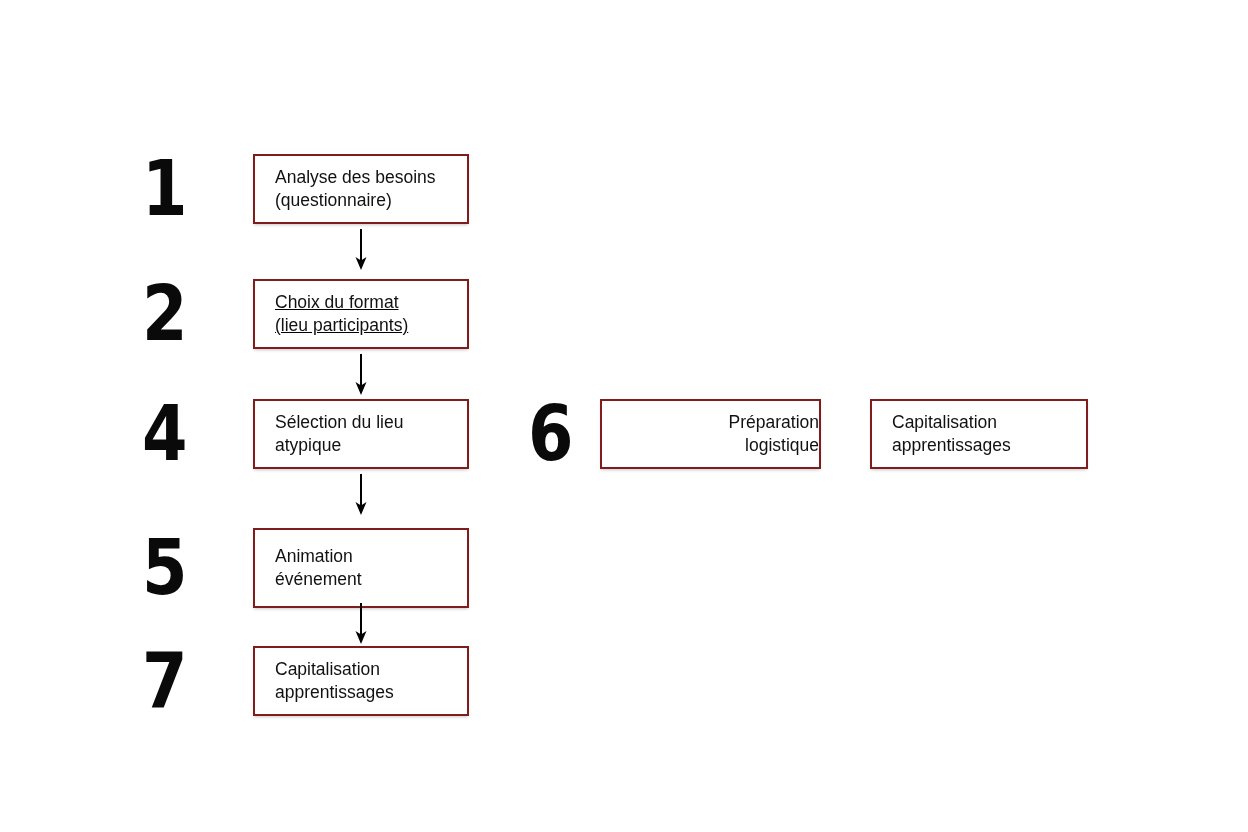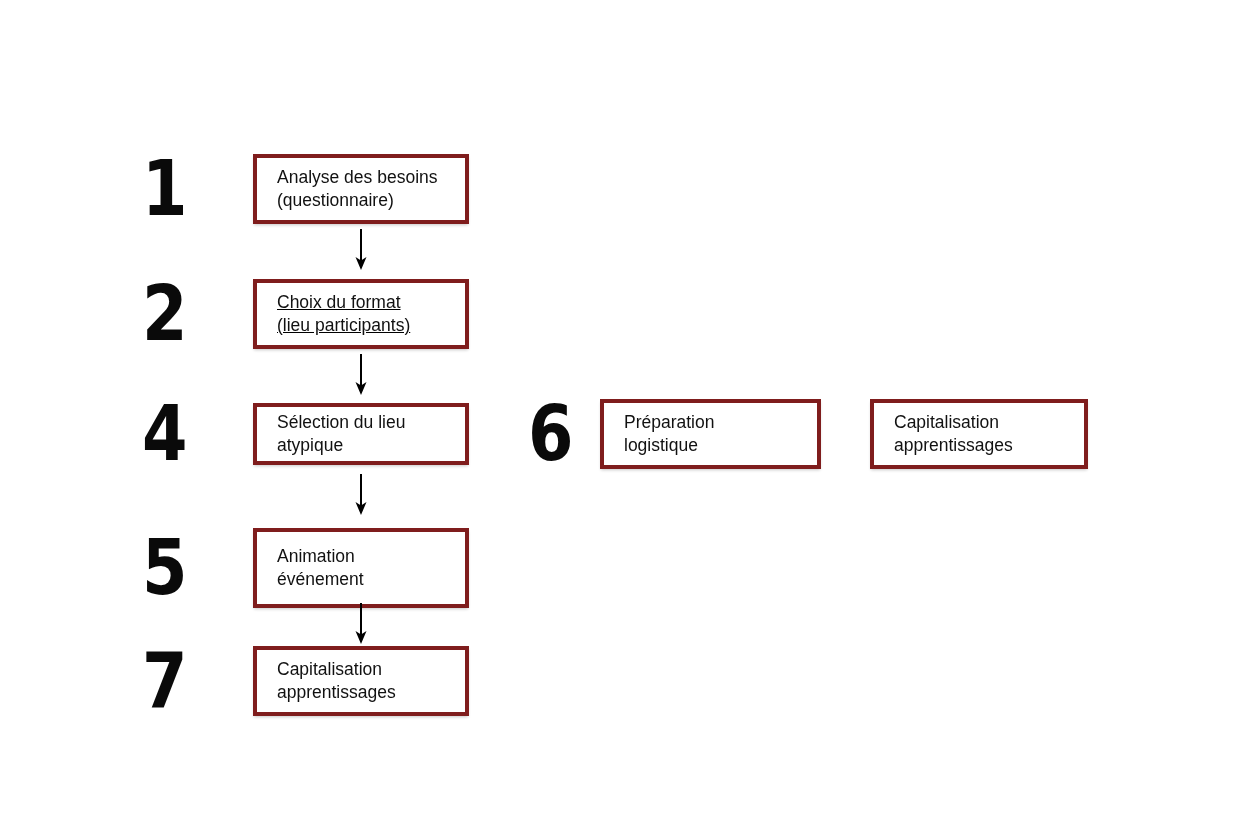--- a/index.html
+++ b/index.html
@@ -37,21 +37,21 @@
     letter-spacing: -2px;
     width: 56px;
     text-align: center;
     transform: scaleX(0.86);
     transform-origin: center;
     user-select: none;
   }
 
   .step-box {
     box-sizing: border-box;
-    border: 4px solid #7f1d1d;
+    border: 2px solid #7f1d1d;
     background: #ffffff;
     box-shadow: 0 2px 3px -1px rgba(0,0,0,0.22);
     display: flex;
     flex-direction: column;
     justify-content: center;
     padding: 0 0 0 20px;
   }
 
   .step-box .line {
     font-family: "Liberation Sans", sans-serif;
@@ -103,21 +103,21 @@
 
   <div class="arrow" style="left:349px; top:353px;">
     <svg width="24" height="44" viewBox="0 0 24 44">
       <line x1="12" y1="1" x2="12" y2="34" stroke="#000000" stroke-width="2"></line>
       <path d="M12 42 L6.5 29 L12 32.5 L17.5 29 Z" fill="#000000"></path>
     </svg>
   </div>
 
   <div class="step" style="left:136px; top:399px;">
     <div class="step-number">4</div>
-    <div class="step-box" style="width:216px; height:62px; margin-left:61px;">
+    <div class="step-box" style="width:216px; height:70px; margin-left:61px;">
       <div class="line">Sélection du lieu</div>
       <div class="line">atypique</div>
     </div>
   </div>
 
   <div class="arrow" style="left:349px; top:473px;">
     <svg width="24" height="44" viewBox="0 0 24 44">
       <line x1="12" y1="1" x2="12" y2="34" stroke="#000000" stroke-width="2"></line>
       <path d="M12 42 L6.5 29 L12 32.5 L17.5 29 Z" fill="#000000"></path>
     </svg>
@@ -141,21 +141,21 @@
   <div class="step" style="left:136px; top:646px;">
     <div class="step-number">7</div>
     <div class="step-box" style="width:216px; height:70px; margin-left:61px;">
       <div class="line">Capitalisation</div>
       <div class="line">apprentissages</div>
     </div>
   </div>
 
   <div class="step" style="left:522px; top:399px;">
     <div class="step-number">6</div>
-    <div class="step-box" style="width:221px; height:70px; margin-left:22px;">
+    <div class="step-box" style="width:221px; height:70px; margin-left:22px;align-items:flex-end;">
       <div class="line">Préparation</div>
       <div class="line">logistique</div>
     </div>
   </div>
 
   <div class="step" style="left:814px; top:399px;">
     <div class="spacer-number"></div>
     <div class="step-box" style="width:218px; height:70px; margin-left:0px;">
       <div class="line">Capitalisation</div>
       <div class="line">apprentissages</div>

